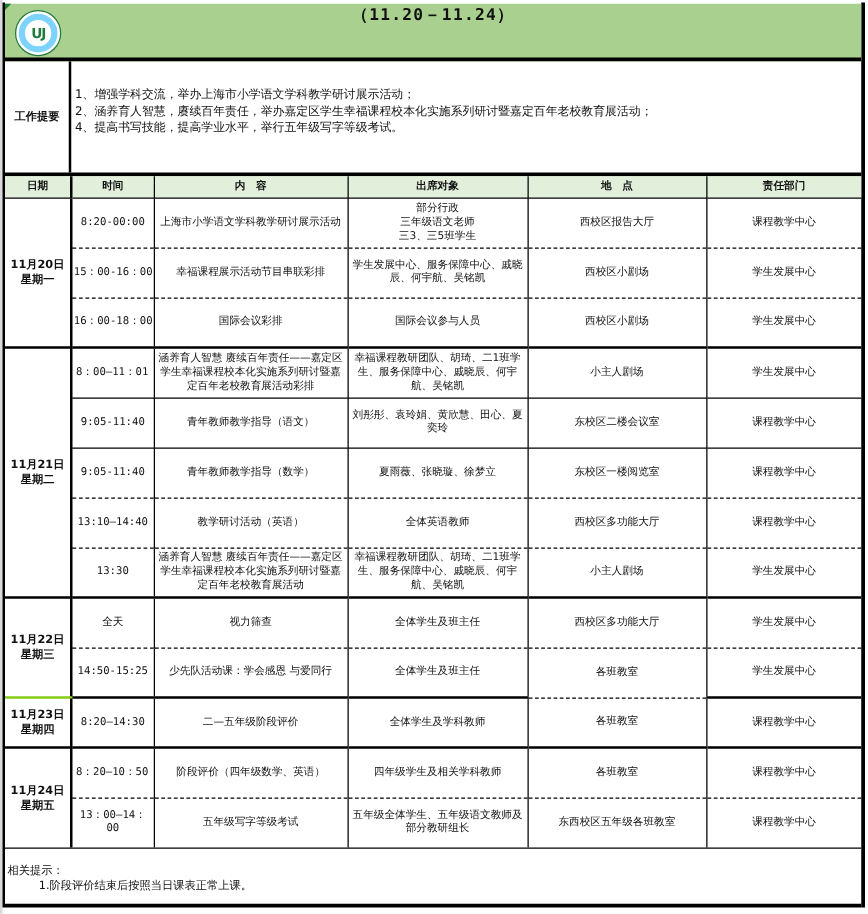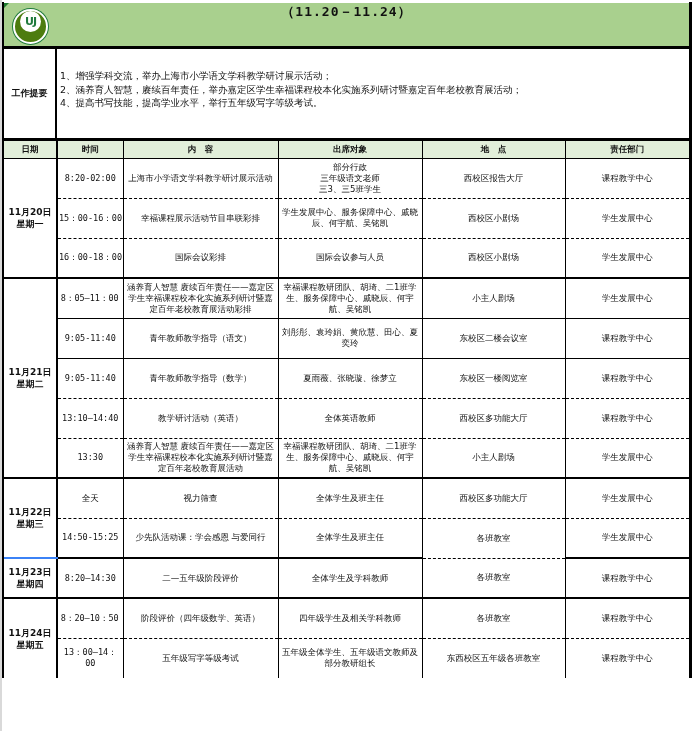--- a/index.html
+++ b/index.html
@@ -19,22 +19,22 @@
   .title-band {
     height: 46px; background: #a9d08e; border-bottom: 3px solid #000;
     position: relative; text-align: center;
   }
   .title-band .corner {
     position: absolute; left: 0; top: 0; width: 0; height: 0;
     border-top: 5px solid #1e7a2e; border-right: 5px solid transparent;
   }
   .logo {
     position: absolute; left: 9px; top: 6px; width: 35px; height: 35px; border-radius: 50%;
-    background: #4d7c0f; border: 2px solid #ffffff; box-shadow: 0 0 0 1px #1f7a3c;
-    display: flex; align-items: flex-start; justify-content: center;
+    background: #7dd3fc; border: 2px solid #ffffff; box-shadow: 0 0 0 1px #1f7a3c;
+    display: flex; align-items: center; justify-content: center;
   }
   .logo-inner {
     width: 21px; height: 21px; border-radius: 50%; background: #ffffff;
     display: flex; align-items: center; justify-content: center;
     font-family: "DejaVu Sans", sans-serif; font-weight: bold; font-size: 11px; color: #1f7a3c;
     letter-spacing: -1px;
   }
   .title-line1 {
     padding-top: 6px; font-size: 13px; font-weight: bold; letter-spacing: 0.5px;
     font-family: "DejaVu Sans Mono", "Liberation Mono", monospace;
@@ -124,21 +124,21 @@
         <th class="last">责任部门</th>
       </tr>
     </thead>
     <tbody>
 
       <tr class="row dash">
         <td class="date-cell" rowspan="3" style="border-bottom:2px solid #000">
           <div>11月20日</div>
           <div>星期一</div>
         </td>
-        <td class="time-cell">8:20-02:00</td>
+        <td class="time-cell">8:20-00:00</td>
         <td>上海市小学语文学科教学研讨展示活动</td>
         <td style="white-space:pre-line">部分行政
 三年级语文老师
 三3、三5班学生</td>
         <td>西校区报告大厅</td>
         <td class="last">课程教学中心</td>
       </tr>
       <tr class="row dash">
         <td class="time-cell left">15：00-16：00</td>
         <td>幸福课程展示活动节目串联彩排</td>
@@ -152,21 +152,21 @@
         <td>国际会议参与人员</td>
         <td>西校区小剧场</td>
         <td class="last">学生发展中心</td>
       </tr>
 
       <tr class="row solid">
         <td class="date-cell" rowspan="5" style="border-bottom:2px solid #000">
           <div>11月21日</div>
           <div>星期二</div>
         </td>
-        <td class="time-cell left">8：05—11：00</td>
+        <td class="time-cell left">8：00—11：01</td>
         <td>涵养育人智慧 赓续百年责任——嘉定区学生幸福课程校本化实施系列研讨暨嘉定百年老校教育展活动彩排</td>
         <td>幸福课程教研团队、胡琦、二1班学生、服务保障中心、戚晓辰、何宇航、吴铭凯</td>
         <td>小主人剧场</td>
         <td class="last">学生发展中心</td>
       </tr>
       <tr class="row solid">
         <td class="time-cell">9:05-11:40</td>
         <td>青年教师教学指导（语文）</td>
         <td>刘彤彤、袁玲娟、黄欣慧、田心、夏奕玲</td>
         <td>东校区二楼会议室</td>
@@ -188,21 +188,21 @@
       </tr>
       <tr class="row groupend">
         <td class="time-cell">13:30</td>
         <td>涵养育人智慧 赓续百年责任——嘉定区学生幸福课程校本化实施系列研讨暨嘉定百年老校教育展活动</td>
         <td>幸福课程教研团队、胡琦、二1班学生、服务保障中心、戚晓辰、何宇航、吴铭凯</td>
         <td>小主人剧场</td>
         <td class="last">学生发展中心</td>
       </tr>
 
       <tr class="row dash">
-        <td class="date-cell" rowspan="2" style="border-bottom:2px solid #3b82f6">
+        <td class="date-cell" rowspan="2" style="border-bottom:2px solid #84cc16">
           <div>11月22日</div>
           <div>星期三</div>
         </td>
         <td class="time-cell">全天</td>
         <td>视力筛查</td>
         <td>全体学生及班主任</td>
         <td>西校区多功能大厅</td>
         <td class="last">学生发展中心</td>
       </tr>
       <tr class="row groupend">
@@ -239,13 +239,17 @@
       <tr class="row">
         <td class="time-cell wrap">13：00—14：00</td>
         <td>五年级写字等级考试</td>
         <td>五年级全体学生、五年级语文教师及部分教研组长</td>
         <td>东西校区五年级各班教室</td>
         <td class="last">课程教学中心</td>
       </tr>
     </tbody>
   </table>
 
+  <div class="notes">
+    <div>相关提示：</div>
+    <div class="note-item">1.阶段评价结束后按照当日课表正常上课。</div>
+  </div>
 </div>
 
 </body></html>

